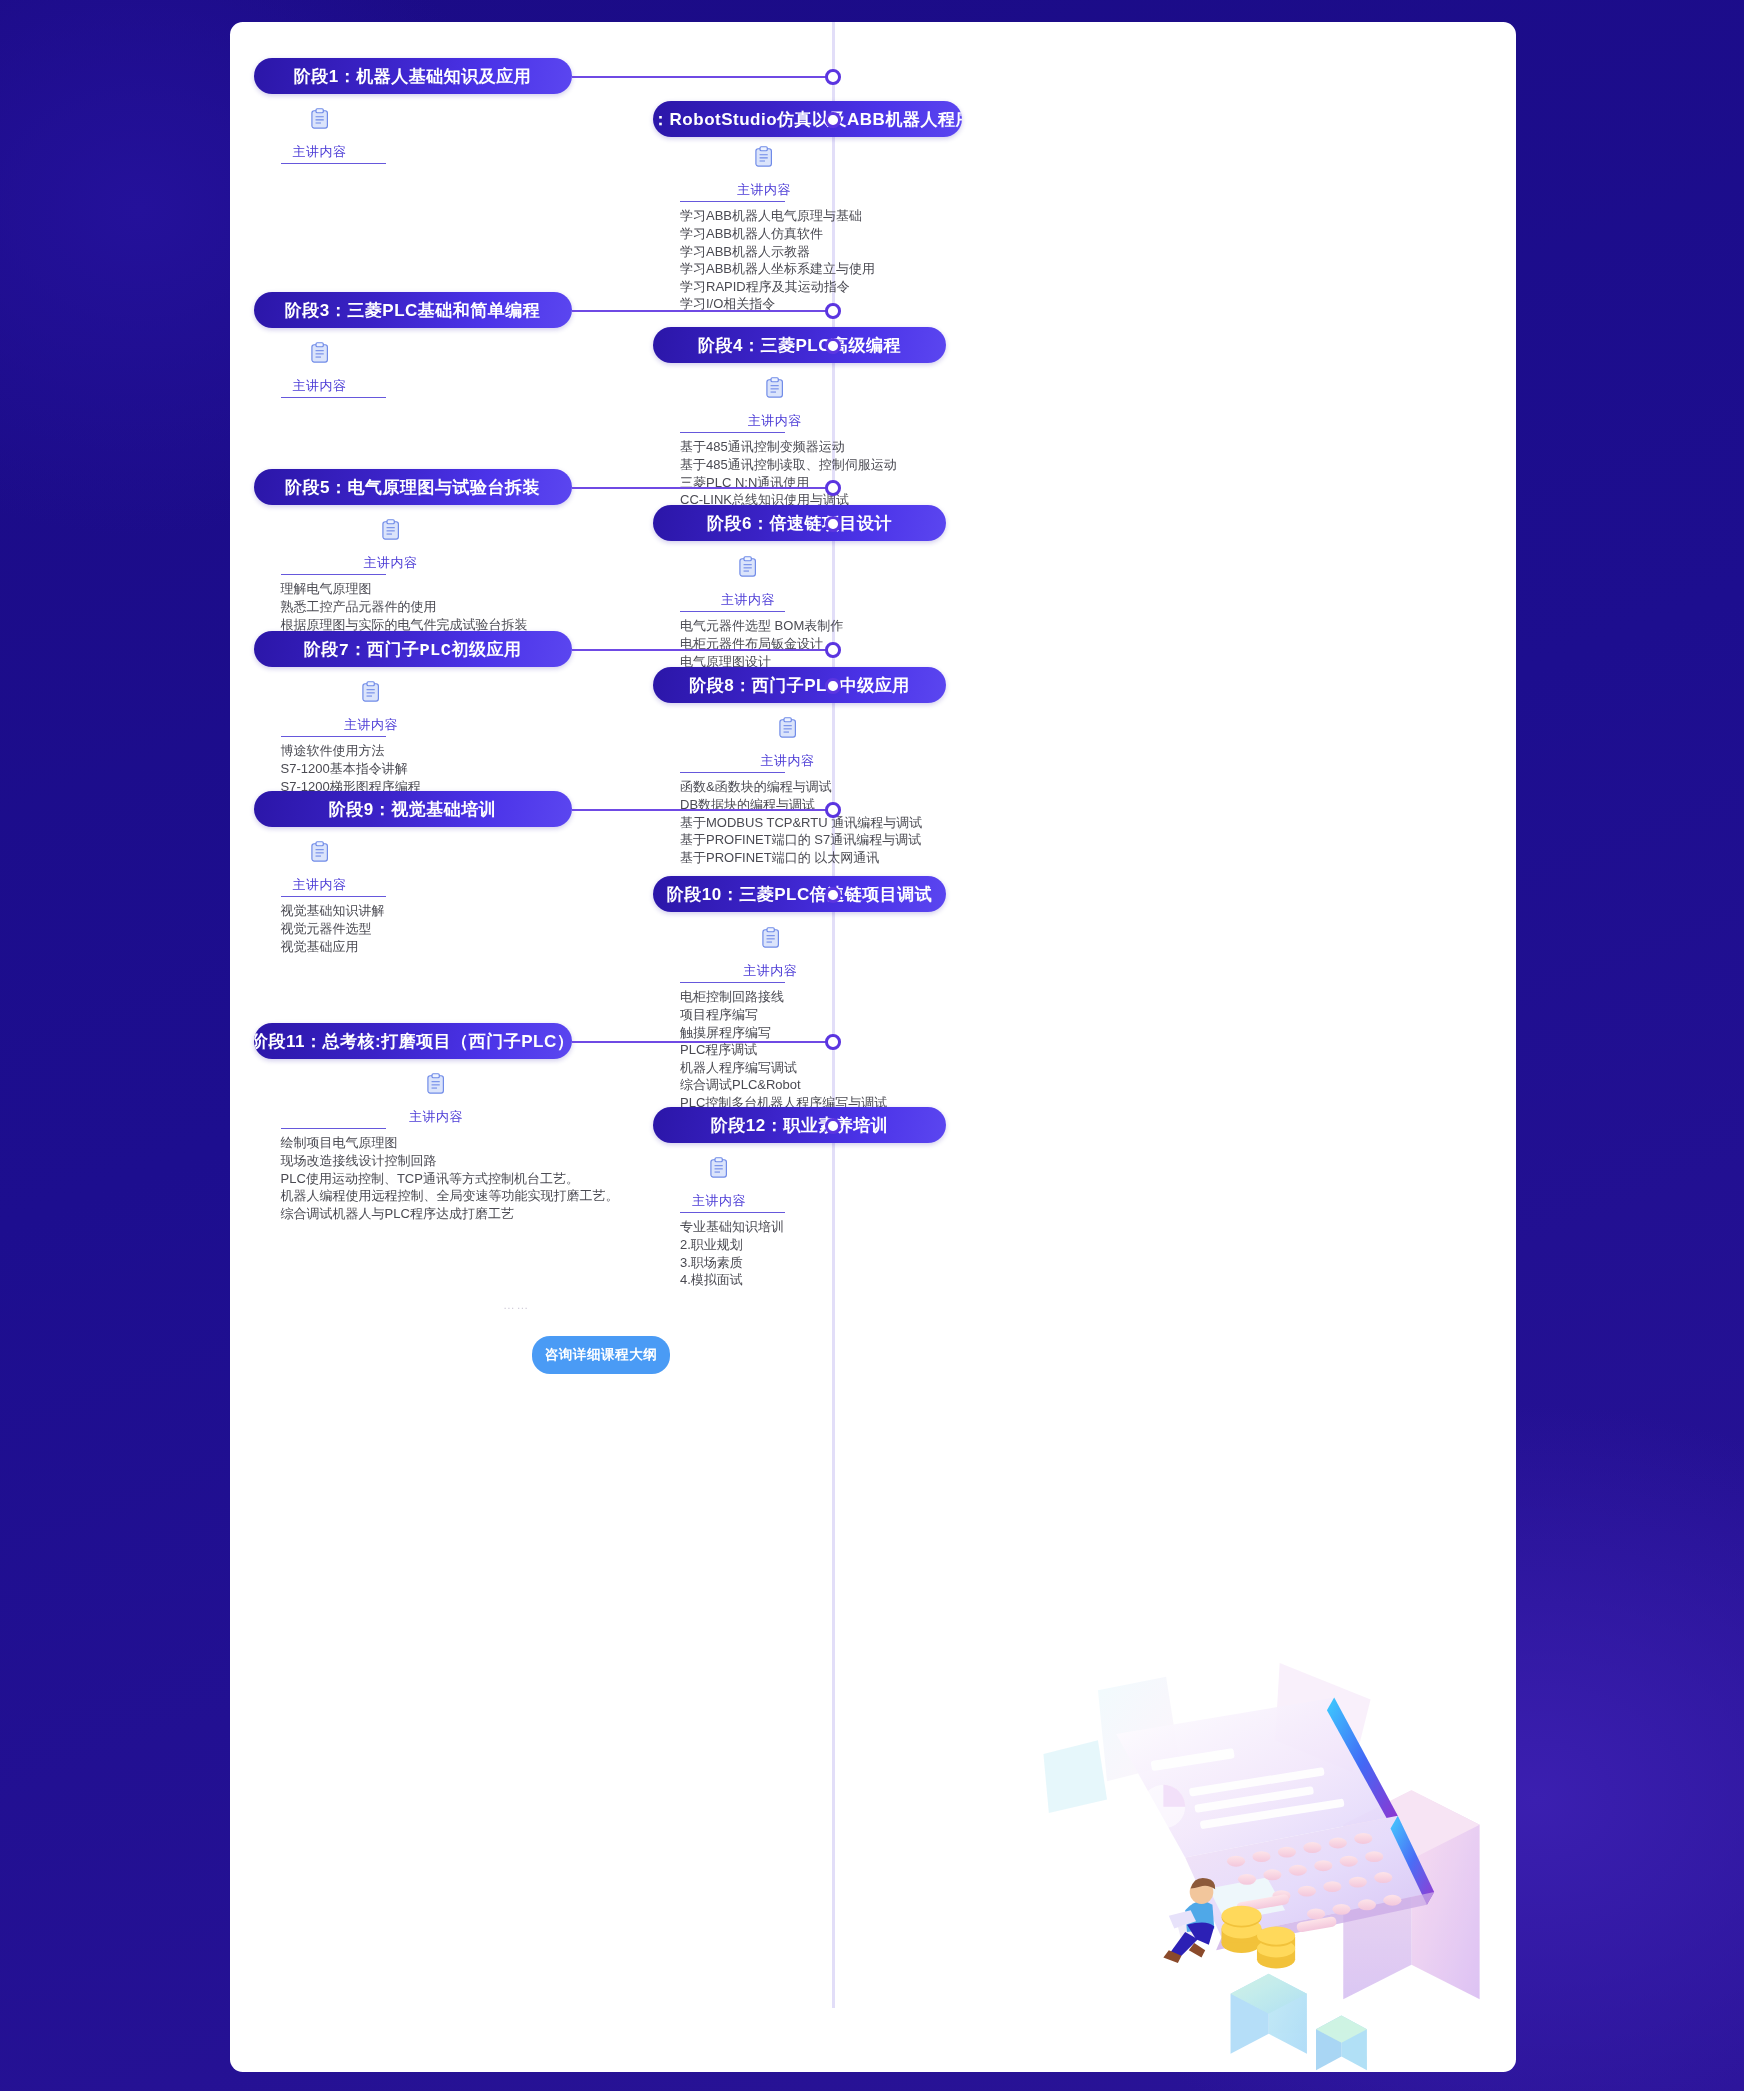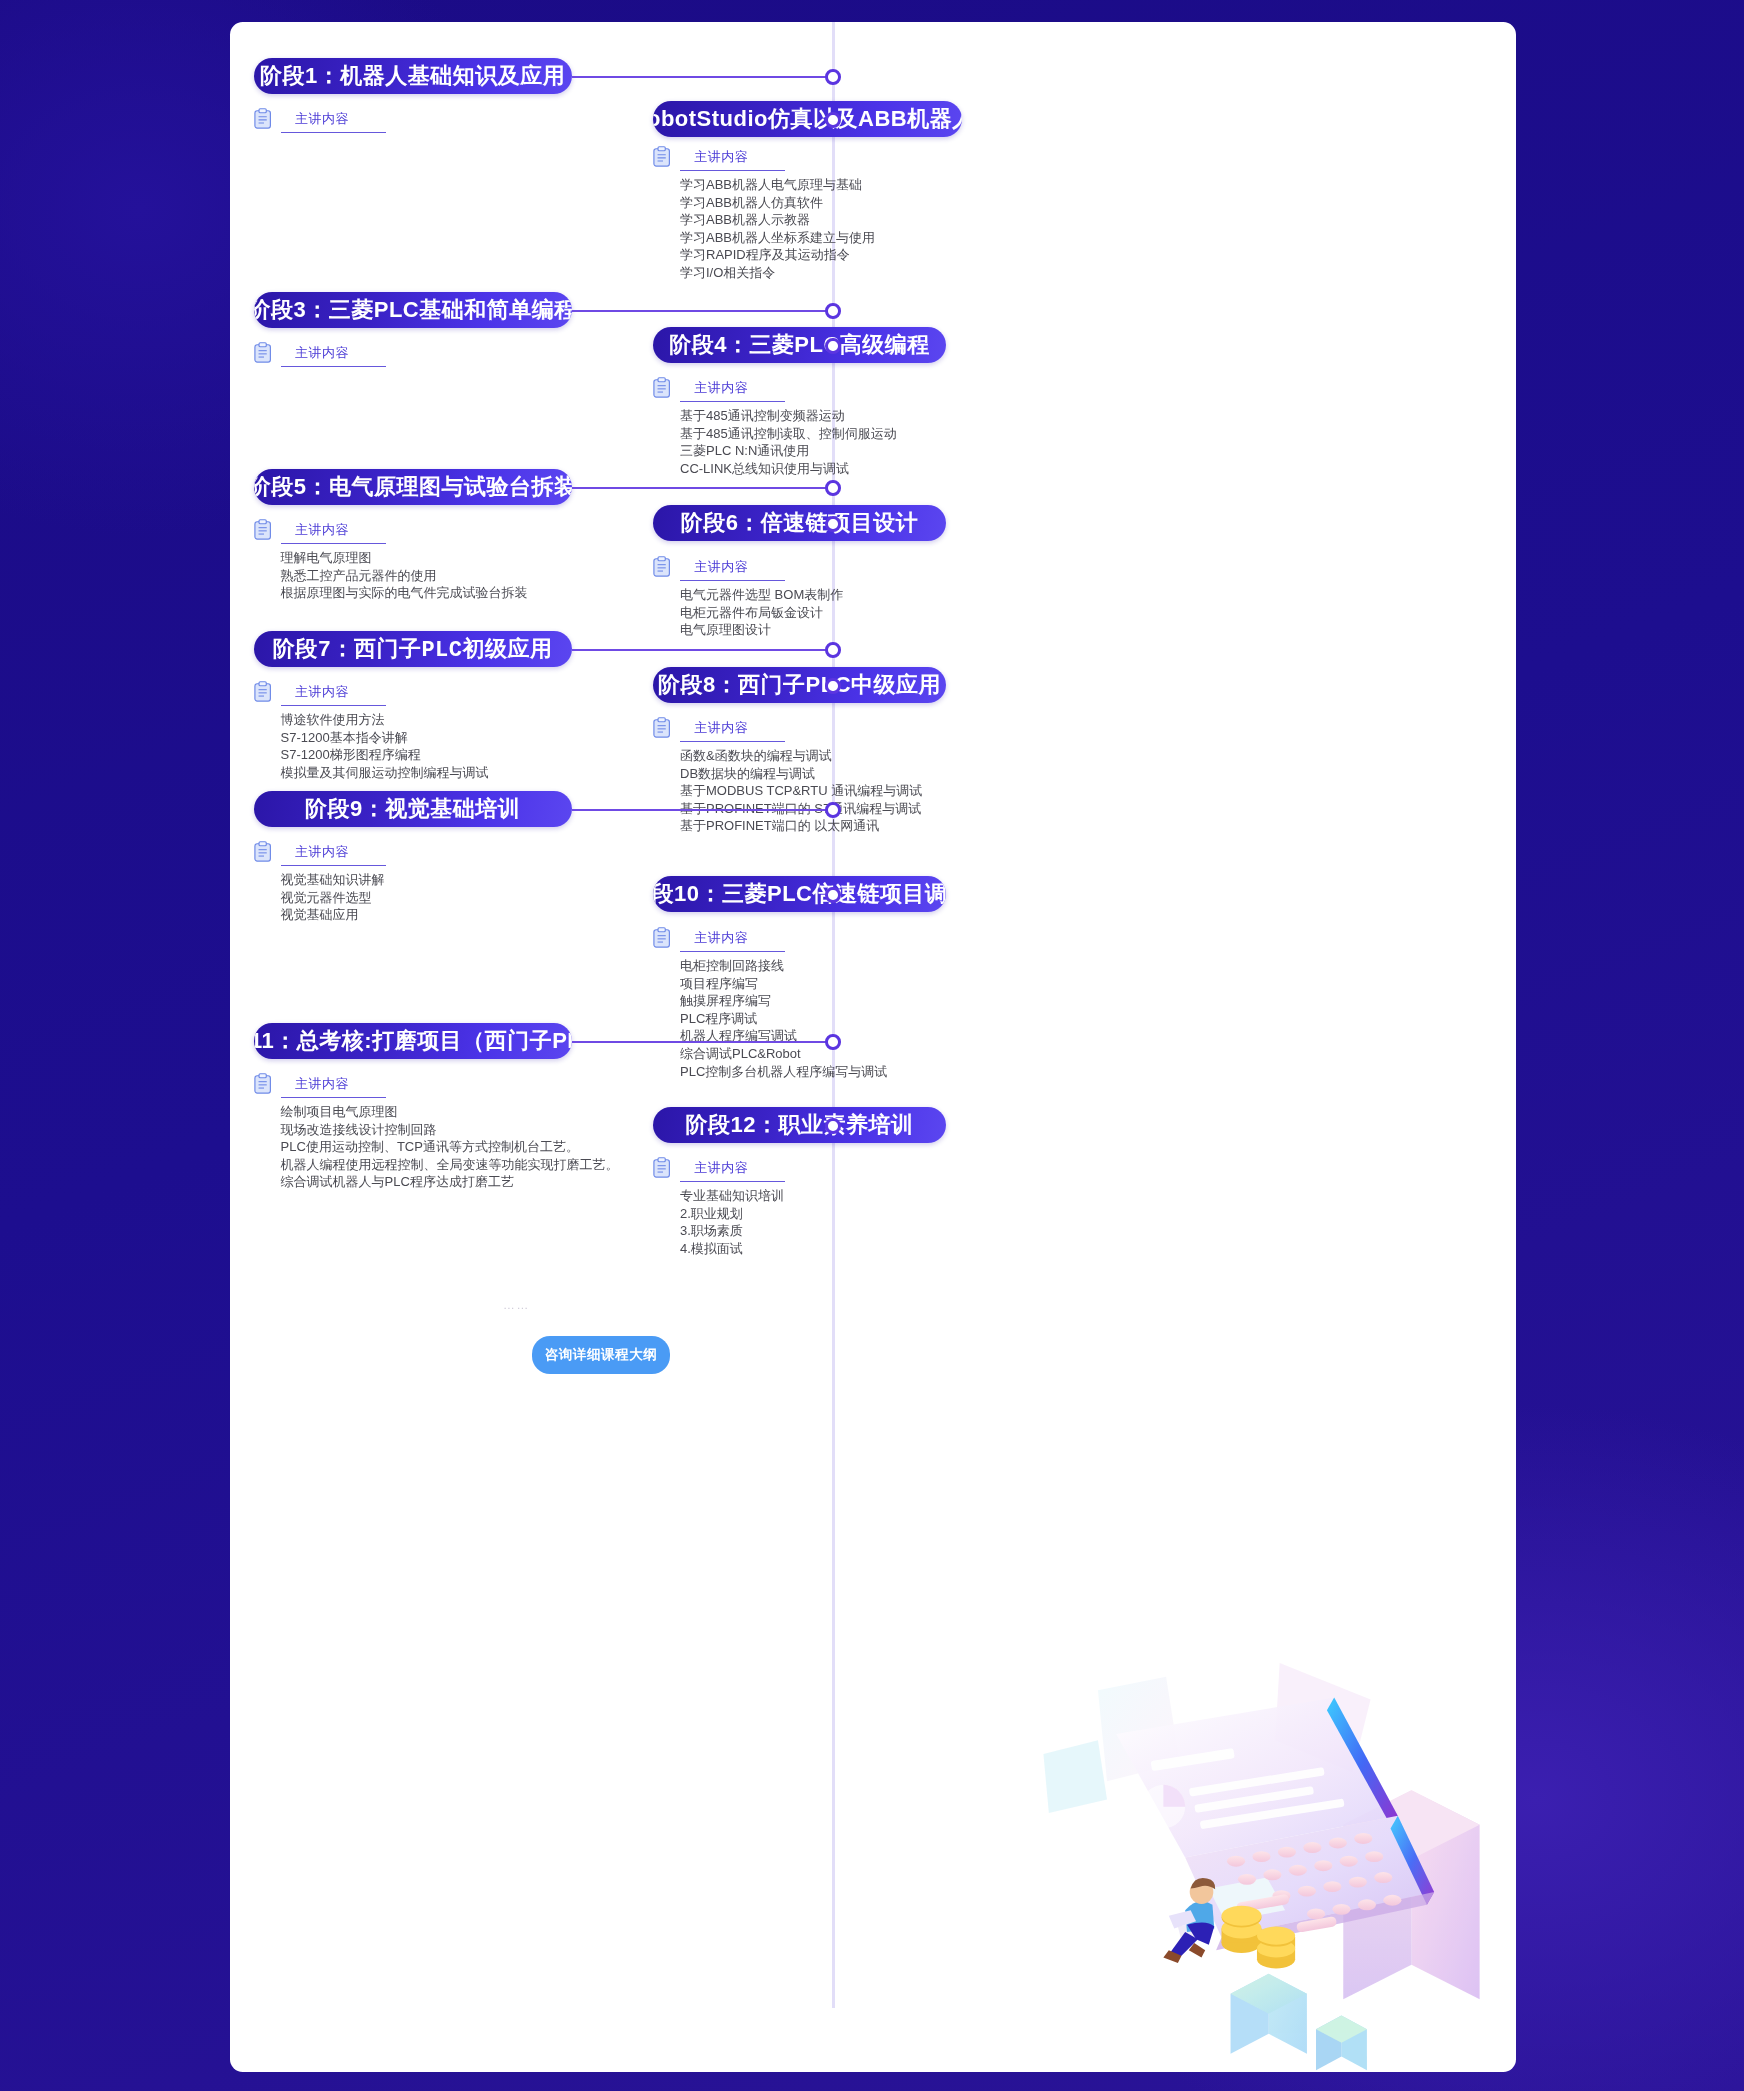--- a/index.html
+++ b/index.html
@@ -59,39 +59,40 @@
     z-index: 5;
   }
 
   
   .pill {
     position: absolute;
     height: 36px;
     border-radius: 18px;
     background: linear-gradient(100deg, #2b16a8 0%, #3a22c6 38%, #4b33e8 72%, #5b46f0 100%);
     color: #ffffff;
-    font-size: 22px;
+    font-size: 17px;
     font-weight: bold;
     letter-spacing: 0.5px;
     display: flex;
     align-items: center;
     justify-content: center;
     z-index: 4;
     box-shadow: 0 1.8px 5.5px rgba(43,22,168,.22);
     white-space: nowrap;
     overflow: hidden;
   }
 
   
   .block { position: absolute; }
   .blk-head {
     display: flex;
     align-items: center;
-    gap: 24px;
+    gap: 14px;
     margin-bottom: 1.8px;
+    flex-direction: column;
   }
   .clip-icon { width: 17.3px; height: 21px; flex: 0 0 auto; display:block; }
   .blk-title {
     font-size: 13px;
     color: #4b3bd6;
     letter-spacing: 0.5px;
     line-height: 17.3px;
   }
   .blk-rule {
     height: 0.9px;

